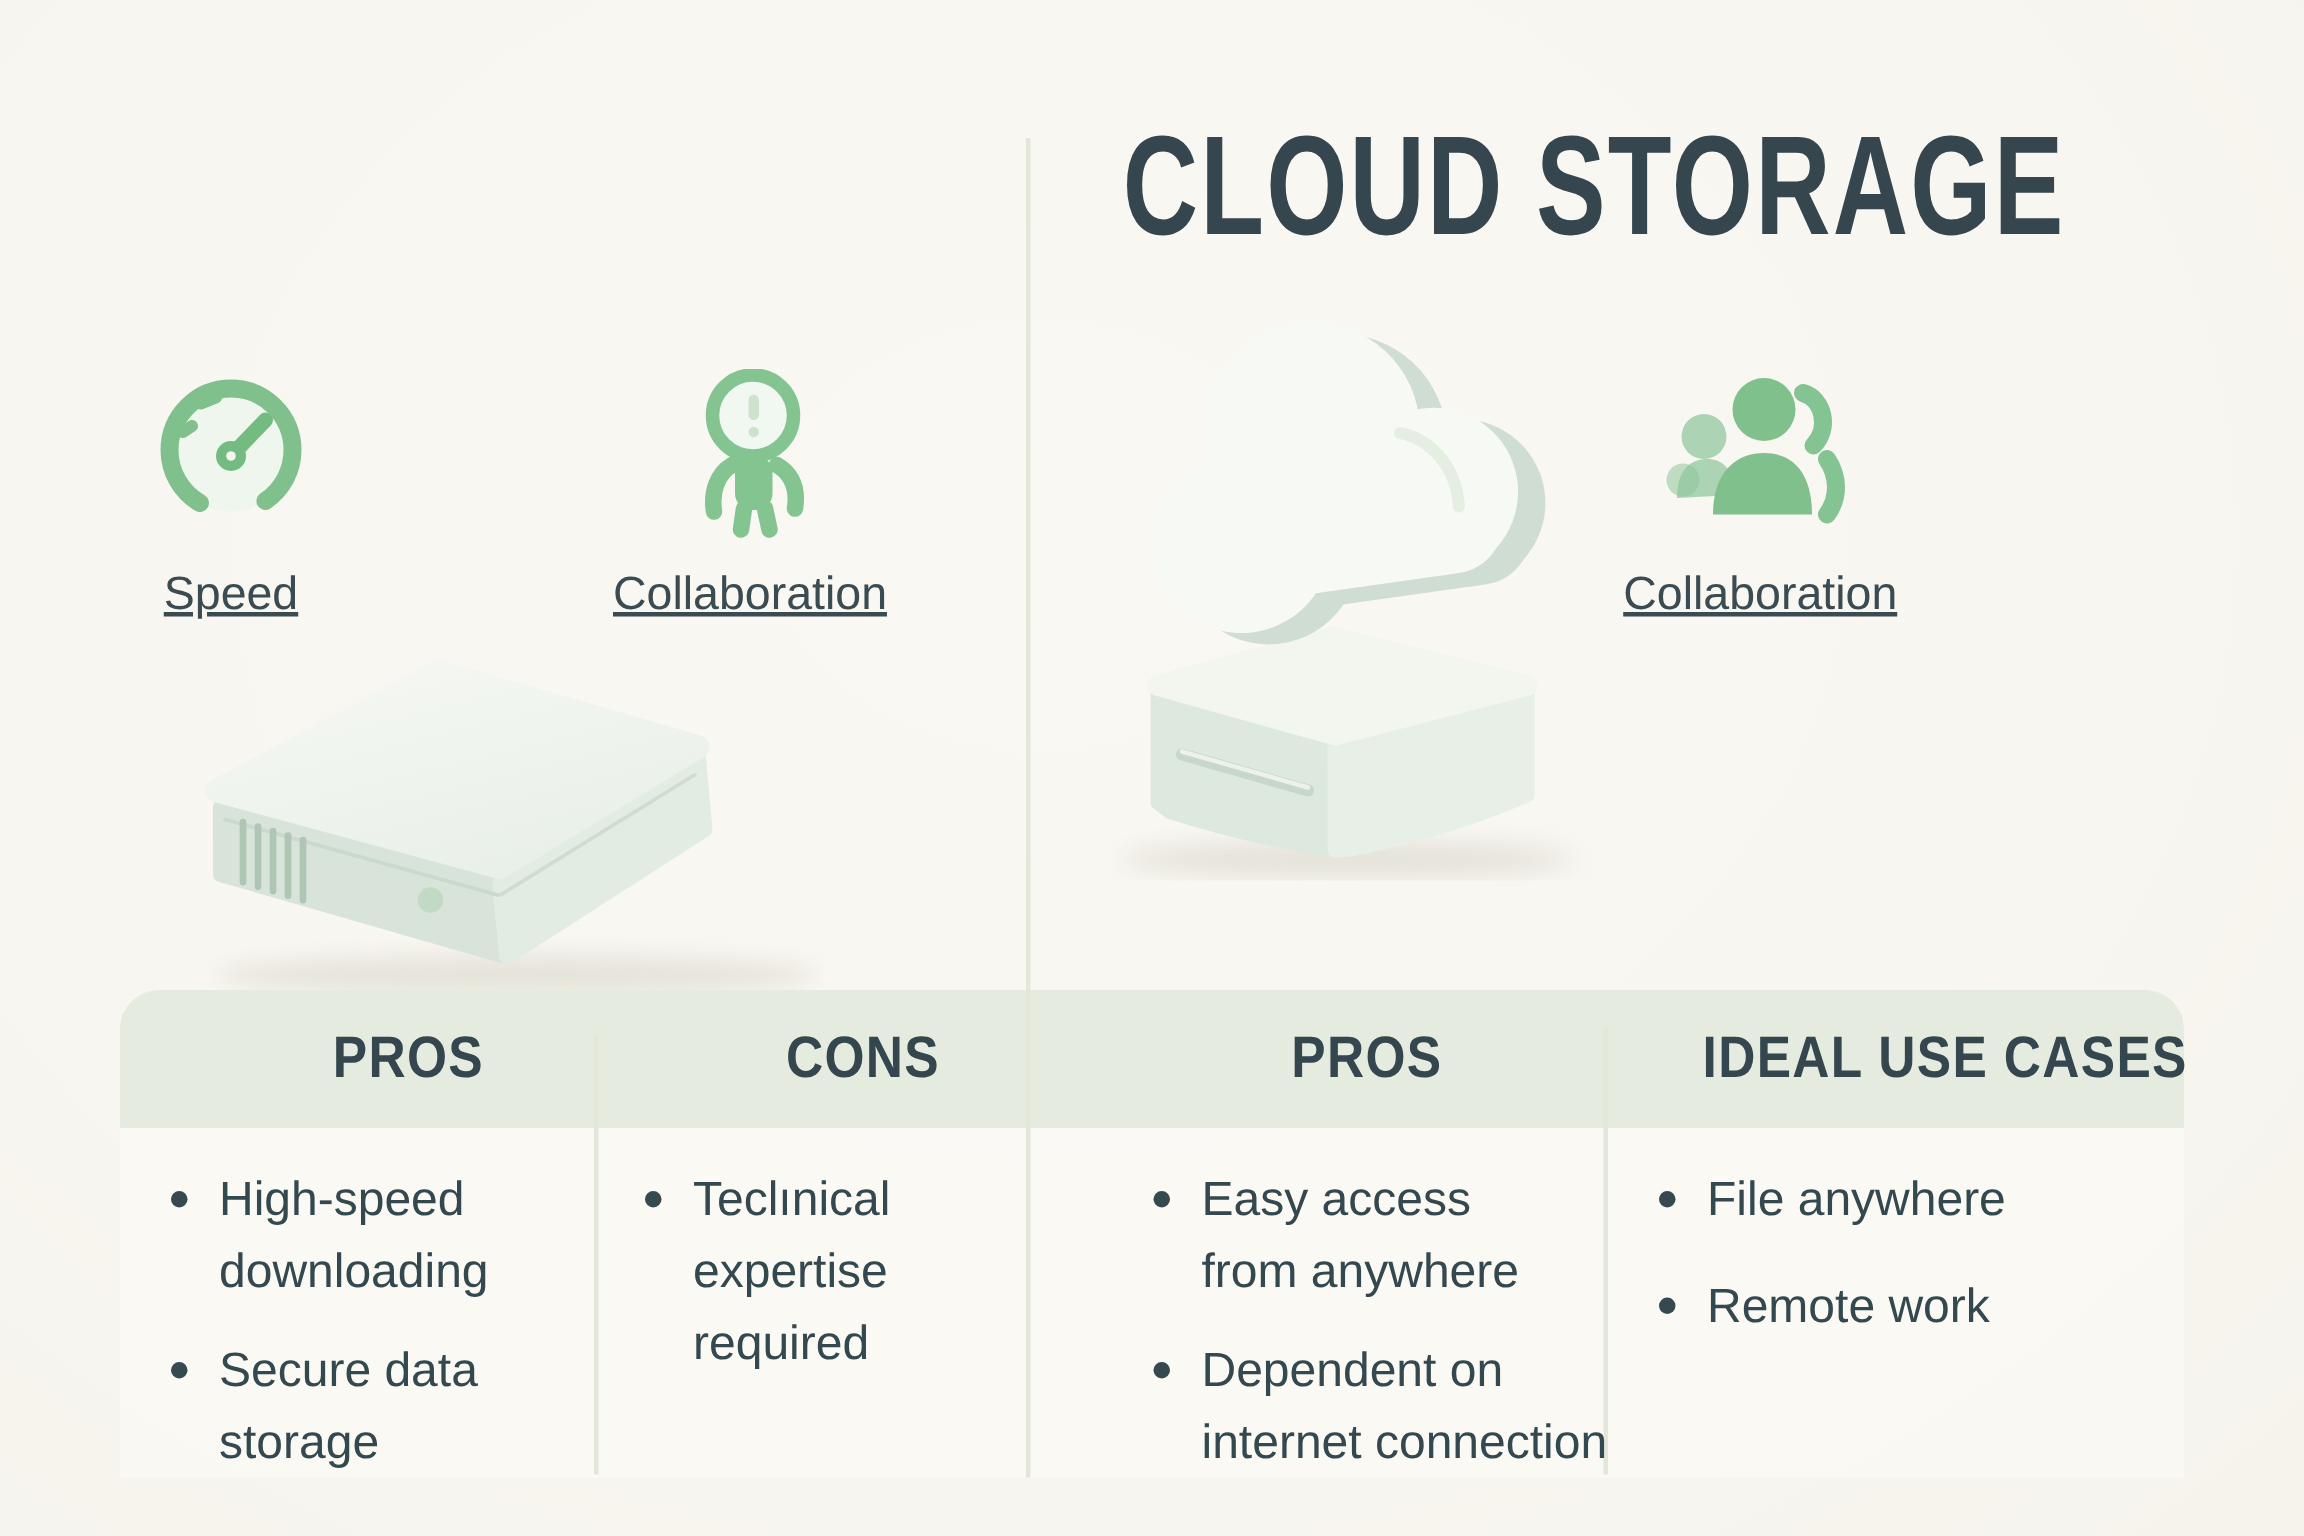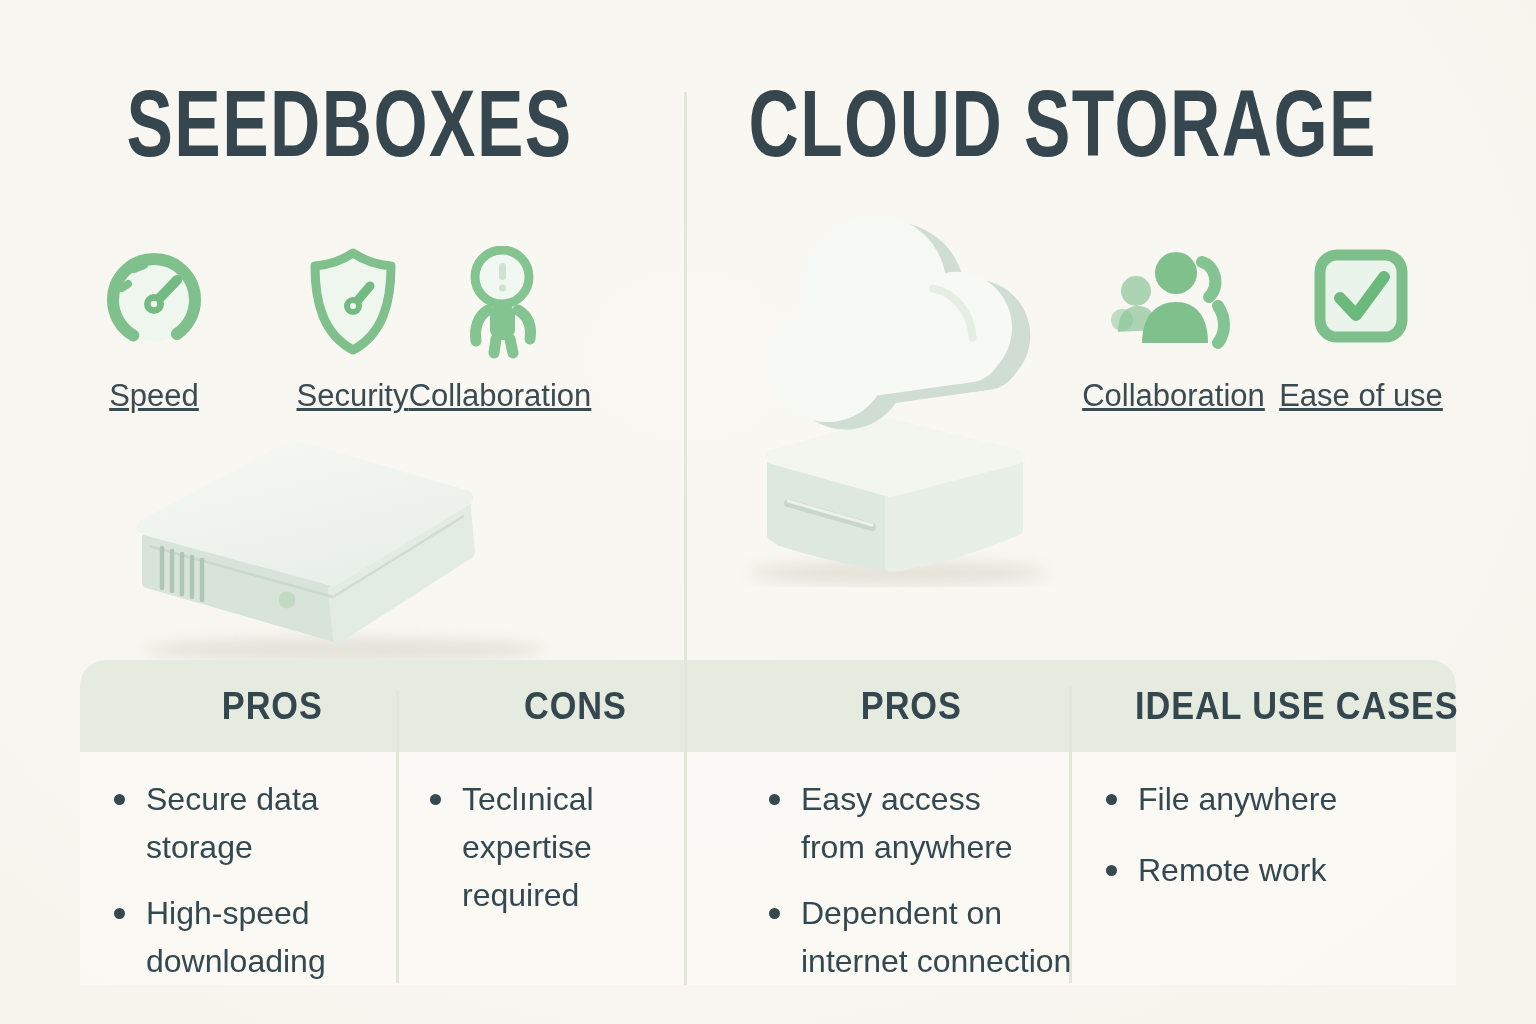--- a/index.html
+++ b/index.html
@@ -45,52 +45,38 @@
   
   .illus{position:absolute;}
 </style>
 </head>
 <body>
 
 <div class="canvas">
 
   <div class="vline central"></div>
 
-  <div class="title title-left">
-    <span>SEEDBOXES</span>
-  </div>
   <div class="title title-right">
     <span>CLOUD STORAGE</span>
   </div>
 
   <div class="feature" style="left:86px;width:136px;">
     <div class="f-icon">
       <svg width="112" height="112" viewBox="0 0 112 112">
         <circle cx="56" cy="54" r="41" fill="#eef6ee" stroke="#7fc08c" stroke-width="12" stroke-linecap="round" stroke-dasharray="212 46" stroke-dashoffset="-86"></circle>
         <line x1="36" y1="23" x2="46" y2="19" stroke="#7fc08c" stroke-width="8" stroke-linecap="round"></line>
         <line x1="24" y1="42" x2="30" y2="38" stroke="#7fc08c" stroke-width="8" stroke-linecap="round"></line>
         <line x1="56" y1="58" x2="79" y2="34" stroke="#74bb82" stroke-width="10" stroke-linecap="round"></line>
         <circle cx="56" cy="58" r="10" fill="#74bb82"></circle>
         <circle cx="56" cy="58" r="3.2" fill="#f2f8f1"></circle>
       </svg>
     </div>
     <div class="f-label">Speed</div>
   </div>
 
-  <div class="feature" style="left:270px;width:165px;">
-    <div class="f-icon">
-      <svg width="100" height="112" viewBox="0 0 100 112">
-        <path d="M50 7 C62 15 76 19 88 20 C88 56 80 88 50 104 C20 88 12 56 12 20 C24 19 38 15 50 7 Z" fill="#eef6ee" stroke="#7fc08c" stroke-width="9" stroke-linejoin="round"></path>
-        <line x1="50" y1="60" x2="67" y2="40" stroke="#74bb82" stroke-width="9" stroke-linecap="round"></line>
-        <circle cx="50" cy="60" r="9" fill="#74bb82"></circle>
-        <circle cx="50" cy="60" r="3" fill="#f2f8f1"></circle>
-      </svg>
-    </div>
-    <div class="f-label">Security</div>
-  </div>
 
   <div class="feature" style="left:405px;width:190px;">
     <div class="f-icon">
       <svg width="96" height="116" viewBox="0 0 96 116">
         <circle cx="50" cy="31" r="27" fill="#f1f8f1" stroke="#84c491" stroke-width="9"></circle>
         <rect x="47" y="17" width="7" height="17" rx="3.5" fill="#cfe2cf"></rect>
         <circle cx="50.5" cy="42" r="3.5" fill="#cfe2cf"></circle>
         <path d="M36 64 C26 70 22 82 24 95" fill="none" stroke="#84c491" stroke-width="11" stroke-linecap="round"></path>
         <path d="M66 64 C76 70 80 80 78 93" fill="none" stroke="#84c491" stroke-width="11" stroke-linecap="round"></path>
         <rect x="38" y="58" width="25" height="36" rx="11" fill="#84c491"></rect>
@@ -109,29 +95,20 @@
         <circle cx="16" cy="74" r="11" fill="#8cc79a" opacity=".55"></circle>
         <path d="M96 16 C110 20 114 40 103 51" fill="none" stroke="#84c392" stroke-width="12" stroke-linecap="round"></path>
         <path d="M112 60 C120 72 120 86 112 97" fill="none" stroke="#84c392" stroke-width="12" stroke-linecap="round"></path>
         <circle cx="70" cy="27" r="21" fill="#7fc08d"></circle>
         <path d="M36 97 C36 68 52 56 70 56 C88 56 102 68 102 97 Z" fill="#7fc08d"></path>
       </svg>
     </div>
     <div class="f-label">Collaboration</div>
   </div>
 
-  <div class="feature" style="left:1266px;width:190px;">
-    <div class="f-icon">
-      <svg width="100" height="100" viewBox="0 0 100 100">
-        <rect x="9" y="9" width="82" height="82" rx="17" fill="#ebf4ea" stroke="#7cbf8a" stroke-width="11"></rect>
-        <path d="M29 52 L45 69 L73 31" fill="none" stroke="#6bb97c" stroke-width="12" stroke-linecap="round" stroke-linejoin="round"></path>
-      </svg>
-    </div>
-    <div class="f-label">Ease of use</div>
-  </div>
 
   <svg class="illus" style="left:125px;top:430px;" width="425" height="235" viewBox="0 0 425 235">
     <defs>
       <filter id="blur1" x="-40%" y="-200%" width="180%" height="500%">
         <feGaussianBlur stdDeviation="7"></feGaussianBlur>
       </filter>
       <linearGradient id="topFace" x1="0" y1="0" x2="0.6" y2="1">
         <stop offset="0" stop-color="#f6f8f3"></stop>
           <stop offset="1" stop-color="#e9f0e9"></stop>
       </linearGradient>
@@ -195,24 +172,24 @@
     <span>CONS</span>
   </div>
   <div class="th" style="left:685px;width:384px;">
     <span>PROS</span>
   </div>
   <div class="th" style="left:1070px;width:386px;">
     <span>IDEAL USE CASES</span>
   </div>
 
   <ul class="cell-list" style="left:108px;top:775px;width:260px;">
+    <li>High-speed
+downloading</li>
     <li>Secure data
 storage</li>
-    <li>High-speed
-downloading</li>
   </ul>
 
   <ul class="cell-list" style="left:424px;top:775px;width:230px;">
     <li>Teclınical
 expertise
 required</li>
   </ul>
 
   <ul class="cell-list" style="left:763px;top:775px;width:320px;">
     <li>Easy access

